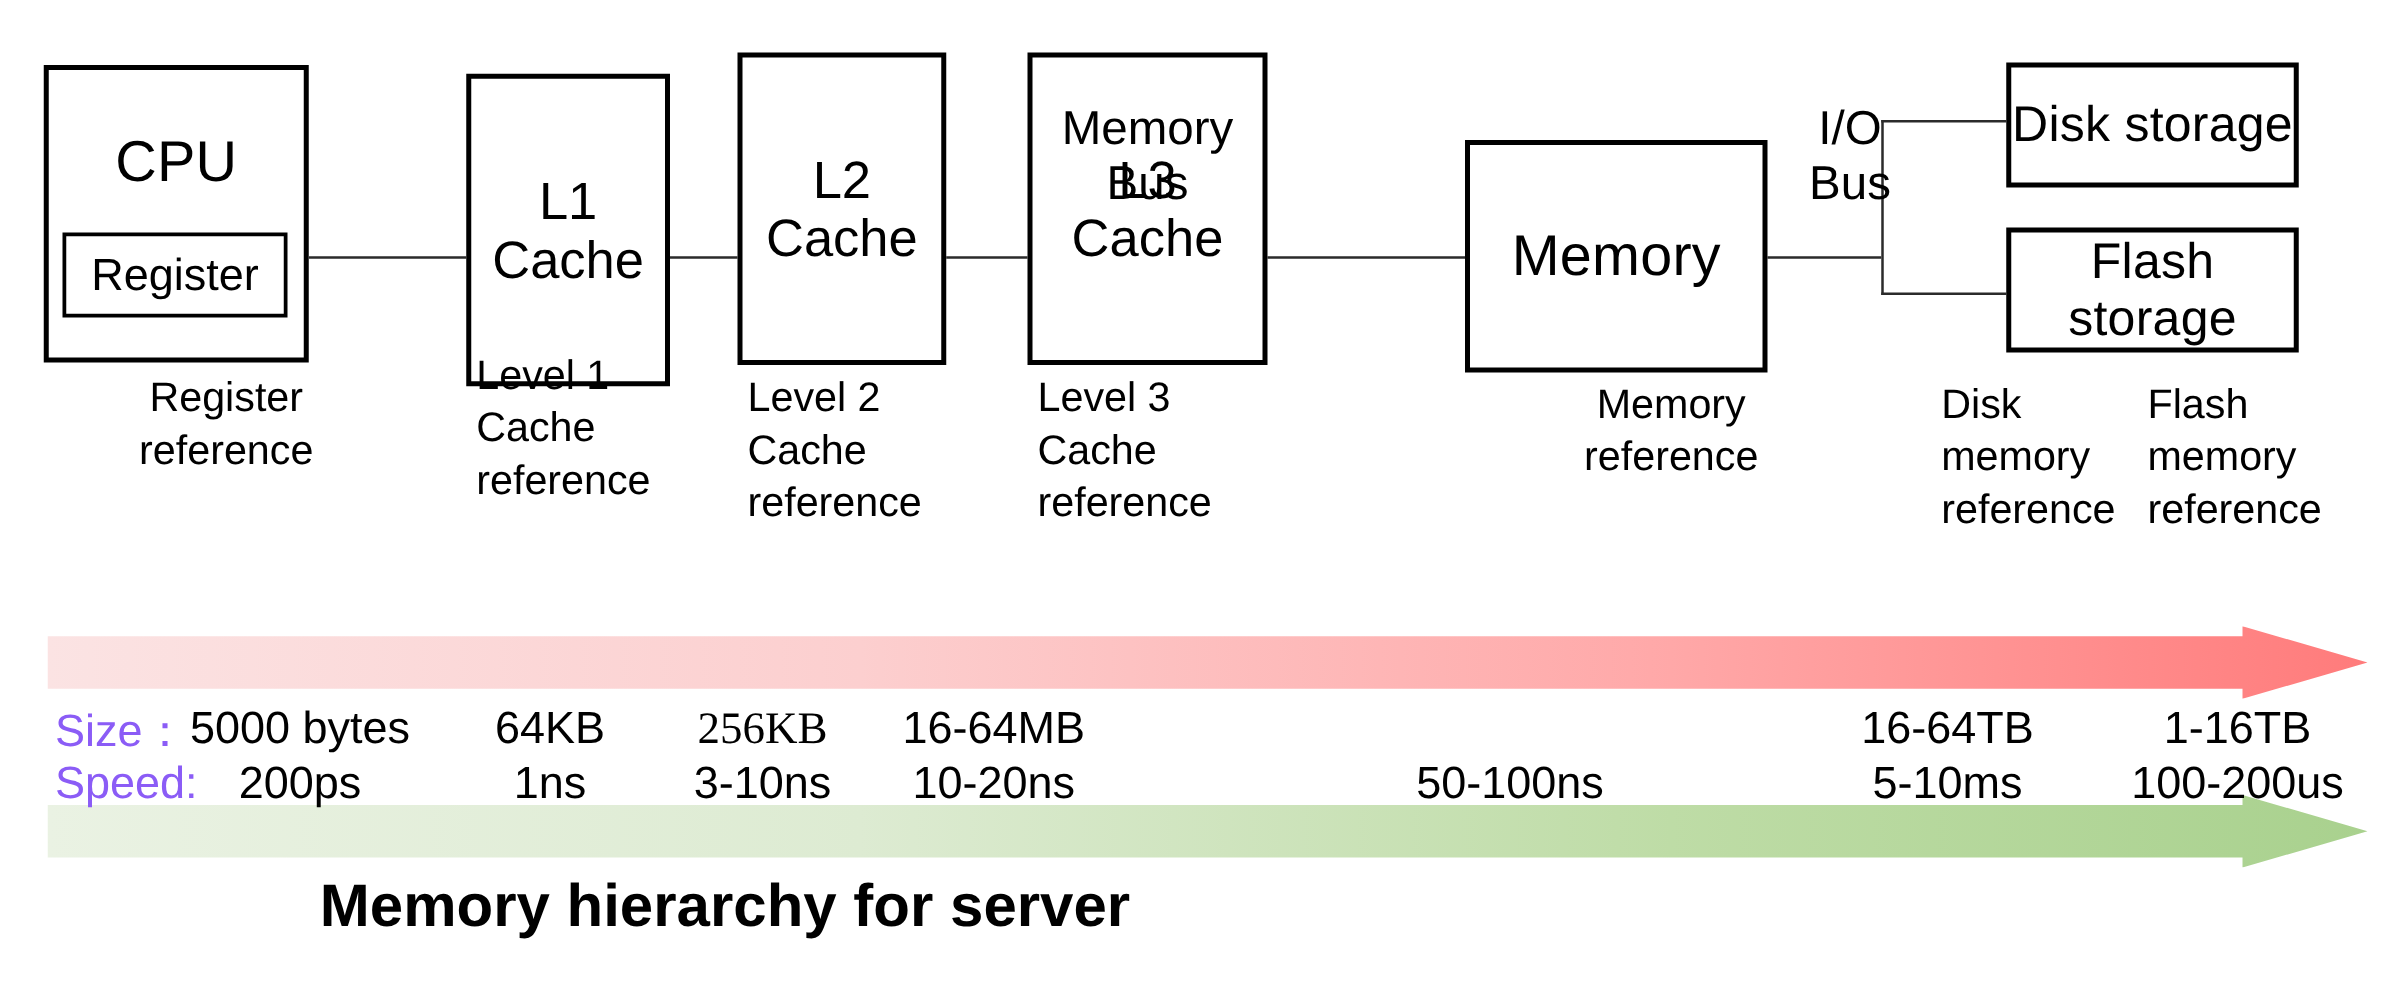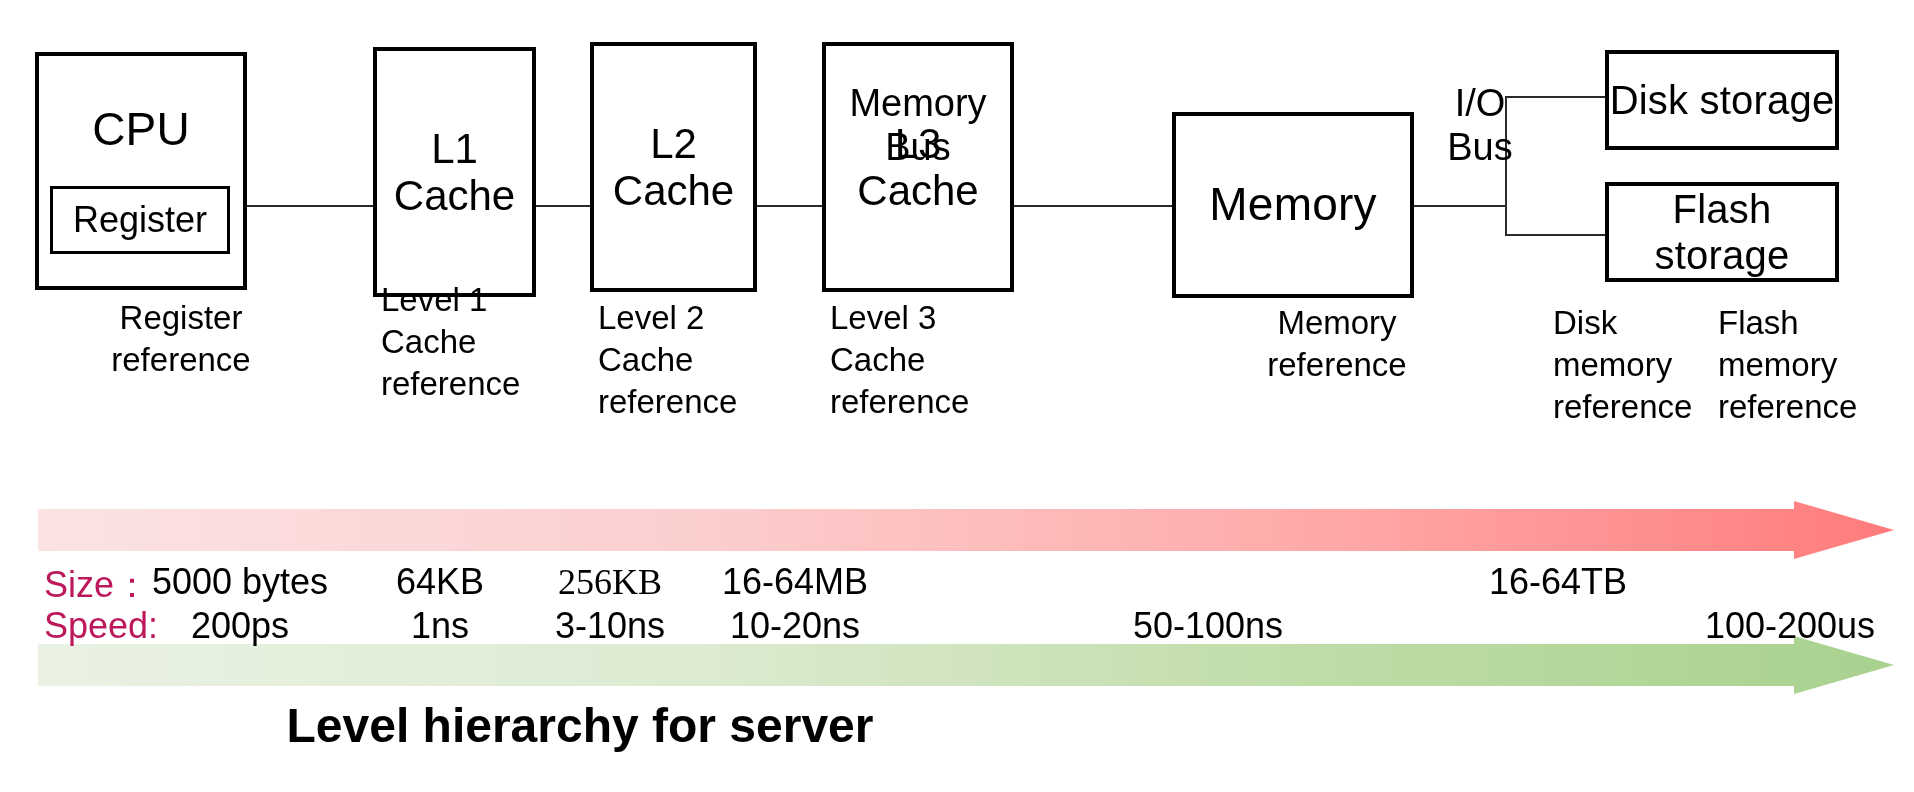--- a/index.html
+++ b/index.html
@@ -50,21 +50,21 @@
     position: absolute;
     left: 50px; top: 186px; width: 180px; height: 68px;
     box-sizing: border-box;
     border: 3px solid #000000;
     background: #ffffff;
     display: flex; align-items: center; justify-content: center;
     font-size: 36px;
   }
 
   
-  #l1-box { left: 373px; top: 47px; width: 163px; height: 250px; }
+  #l1-box { left: 373px; top: 59px; width: 163px; height: 250px; }
   #l2-box { left: 590px; top: 42px; width: 167px; height: 250px; }
   #l3-box { left: 822px; top: 42px; width: 192px; height: 250px; }
   .cache-line1, .cache-line2 { font-size: 42px; display: block; }
 
   
   #memory-box {
     left: 1172px; top: 112px; width: 242px; height: 186px;
   }
   #memory-box .box-label { font-size: 46px; }
 
@@ -122,21 +122,21 @@
   
   .metric-row {
     position: absolute;
     left: 0; width: 1914px; height: 40px;
   }
   #size-row  { top: 561px; }
   #speed-row { top: 605px; }
   .metric-head {
     position: absolute;
     font-size: 36px;
-    color: #be185d;
+    color: #8b5cf6;
     white-space: pre;
   }
   .metric-cell {
     position: absolute;
     font-size: 36px;
     color: #000000;
     text-align: center;
     white-space: nowrap;
   }
 
@@ -254,27 +254,29 @@
     </svg>
   </div>
 
   <div class="metric-row" id="size-row">
     <span class="metric-head" style="left:44px;">Size：</span>
     <span class="metric-cell" style="left:30px;  width:420px;">5000 bytes</span>
     <span class="metric-cell" style="left:330px; width:220px;">64KB</span>
     <span class="metric-cell" style="left:500px; width:220px;font-family:Liberation Serif, serif;">256KB</span>
     <span class="metric-cell" style="left:675px; width:240px;">16-64MB</span>
     <span class="metric-cell" style="left:1448px;width:220px;">16-64TB</span>
+    <span class="metric-cell" style="left:1680px;width:220px;">1-16TB</span>
   </div>
 
   <div class="metric-row" id="speed-row">
     <span class="metric-head" style="left:44px;">Speed:</span>
     <span class="metric-cell" style="left:30px;  width:420px;">200ps</span>
     <span class="metric-cell" style="left:330px; width:220px;">1ns</span>
     <span class="metric-cell" style="left:500px; width:220px;">3-10ns</span>
     <span class="metric-cell" style="left:675px; width:240px;">10-20ns</span>
     <span class="metric-cell" style="left:1088px;width:240px;">50-100ns</span>
+    <span class="metric-cell" style="left:1448px;width:220px;">5-10ms</span>
     <span class="metric-cell" style="left:1680px;width:220px;">100-200us</span>
   </div>
 
-  <div id="diagram-title">Level hierarchy for server</div>
+  <div id="diagram-title">Memory hierarchy for server</div>
 
 </div>
 
 </body></html>

